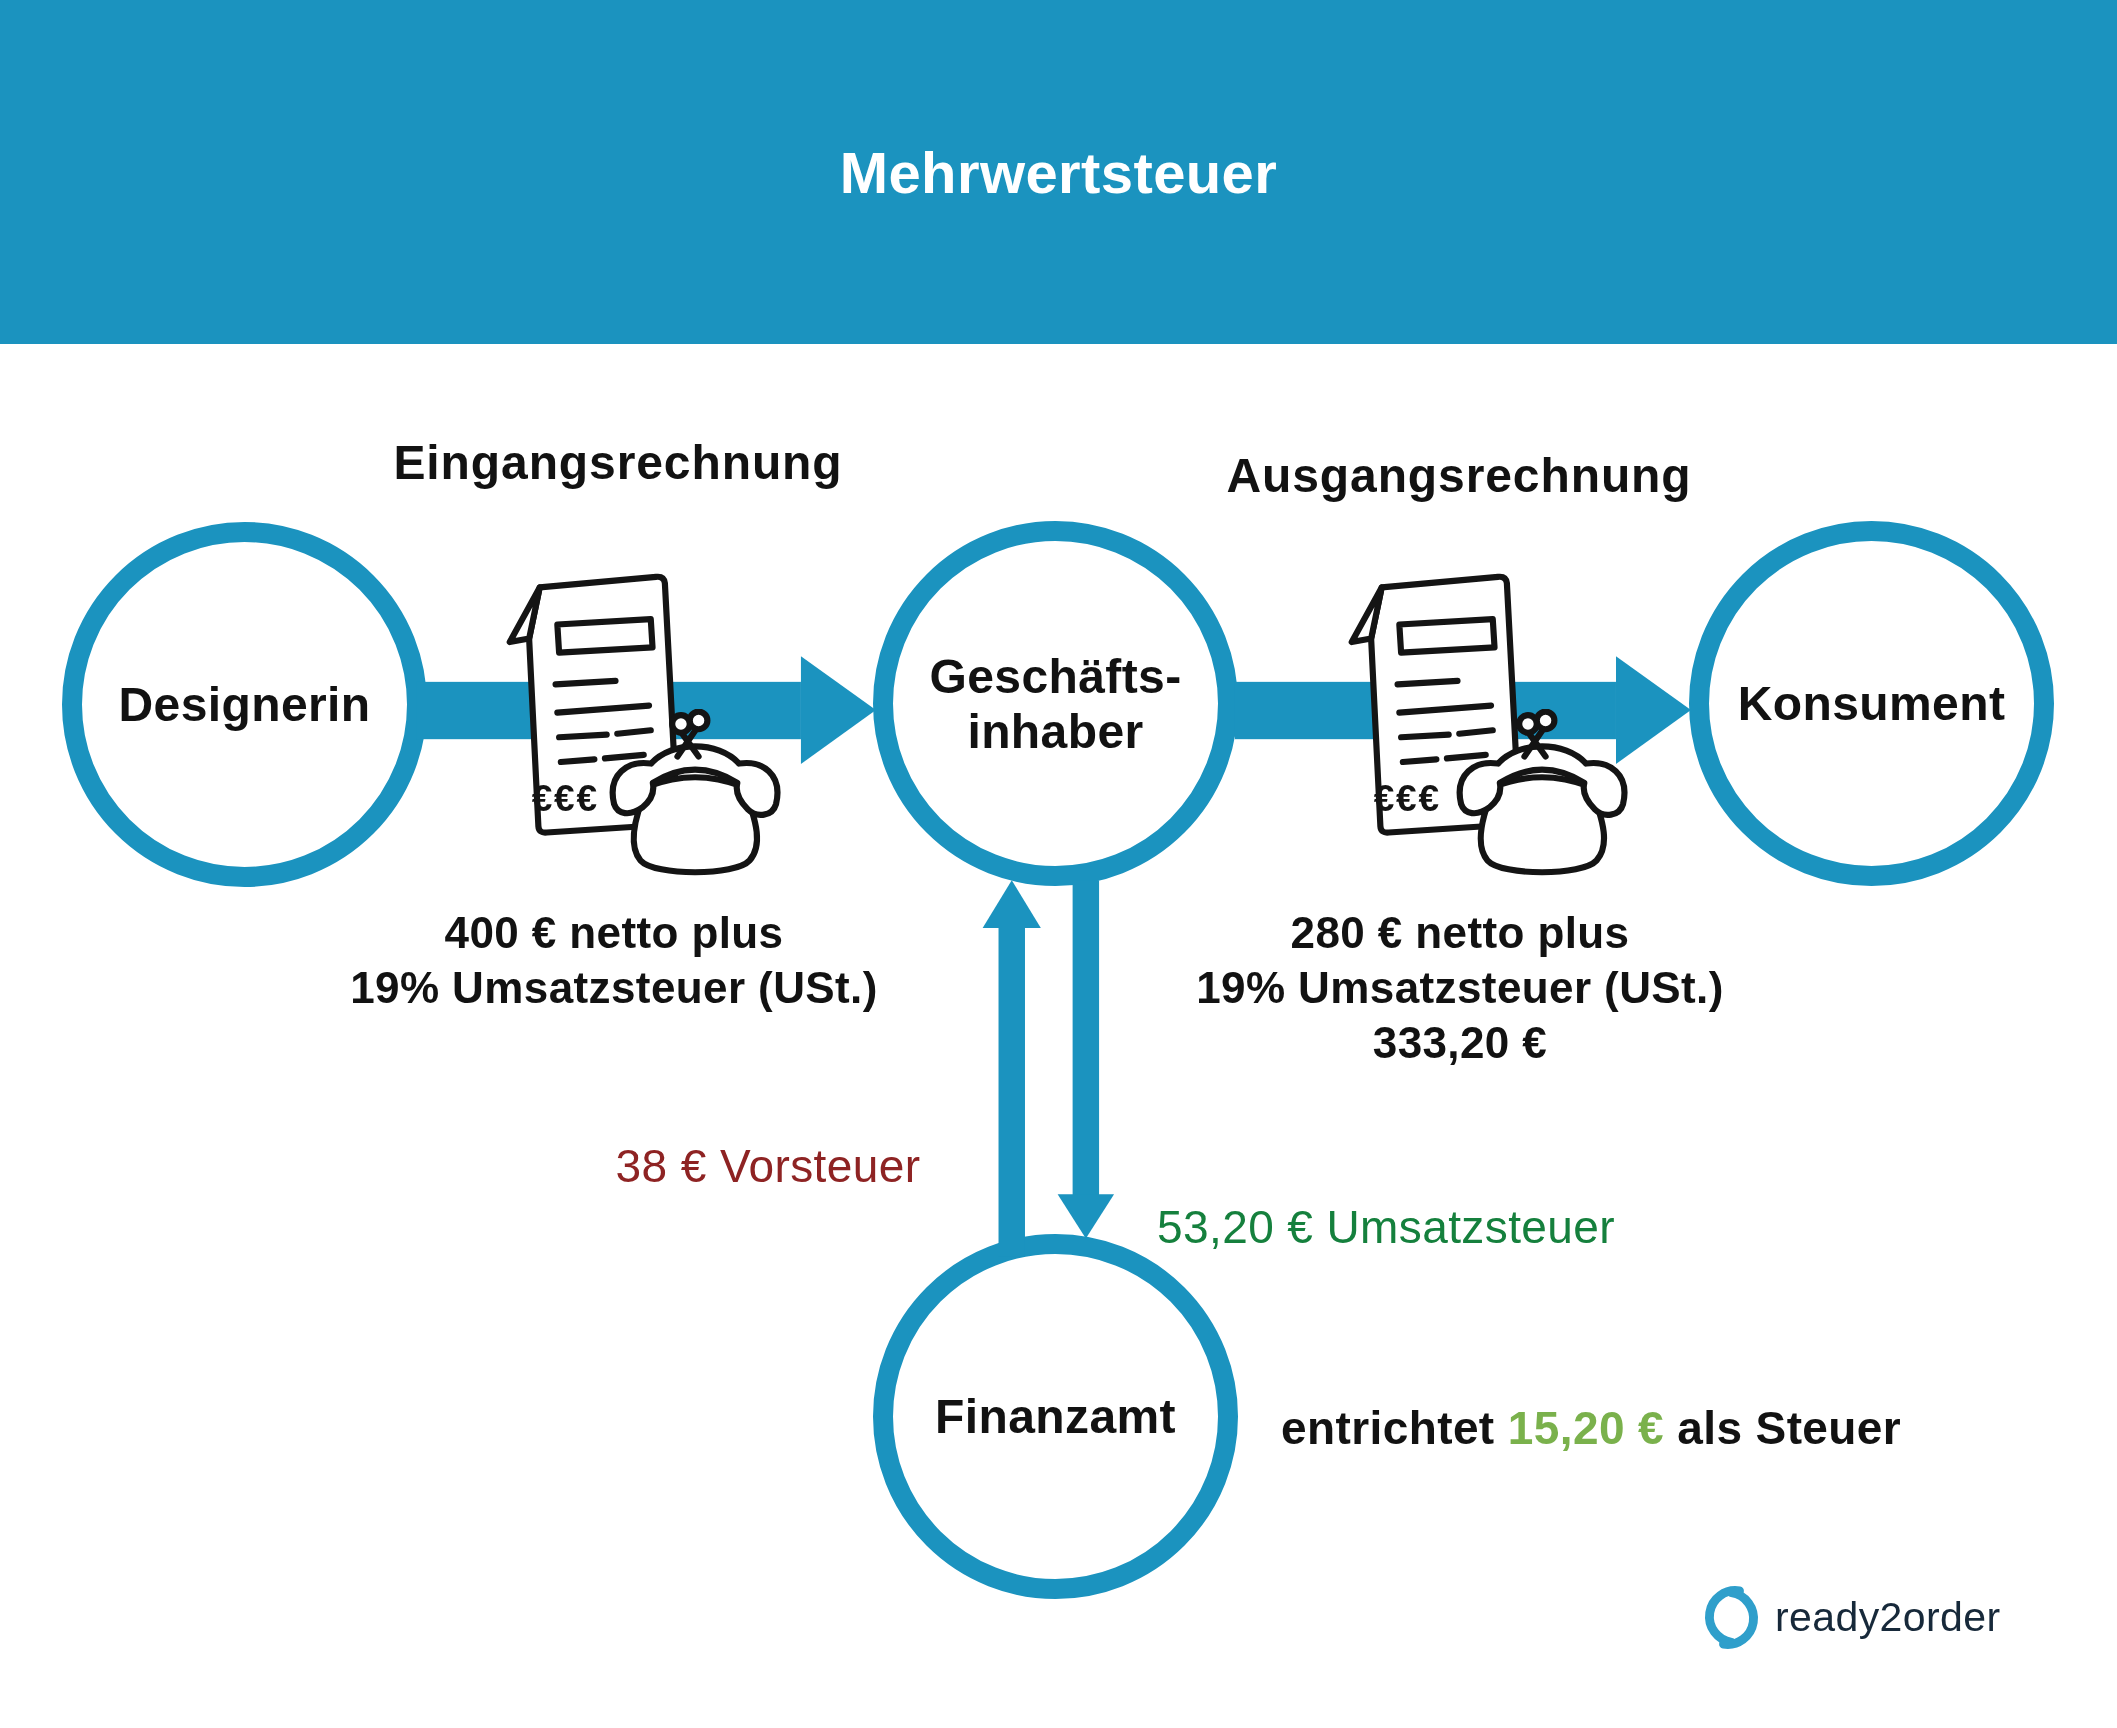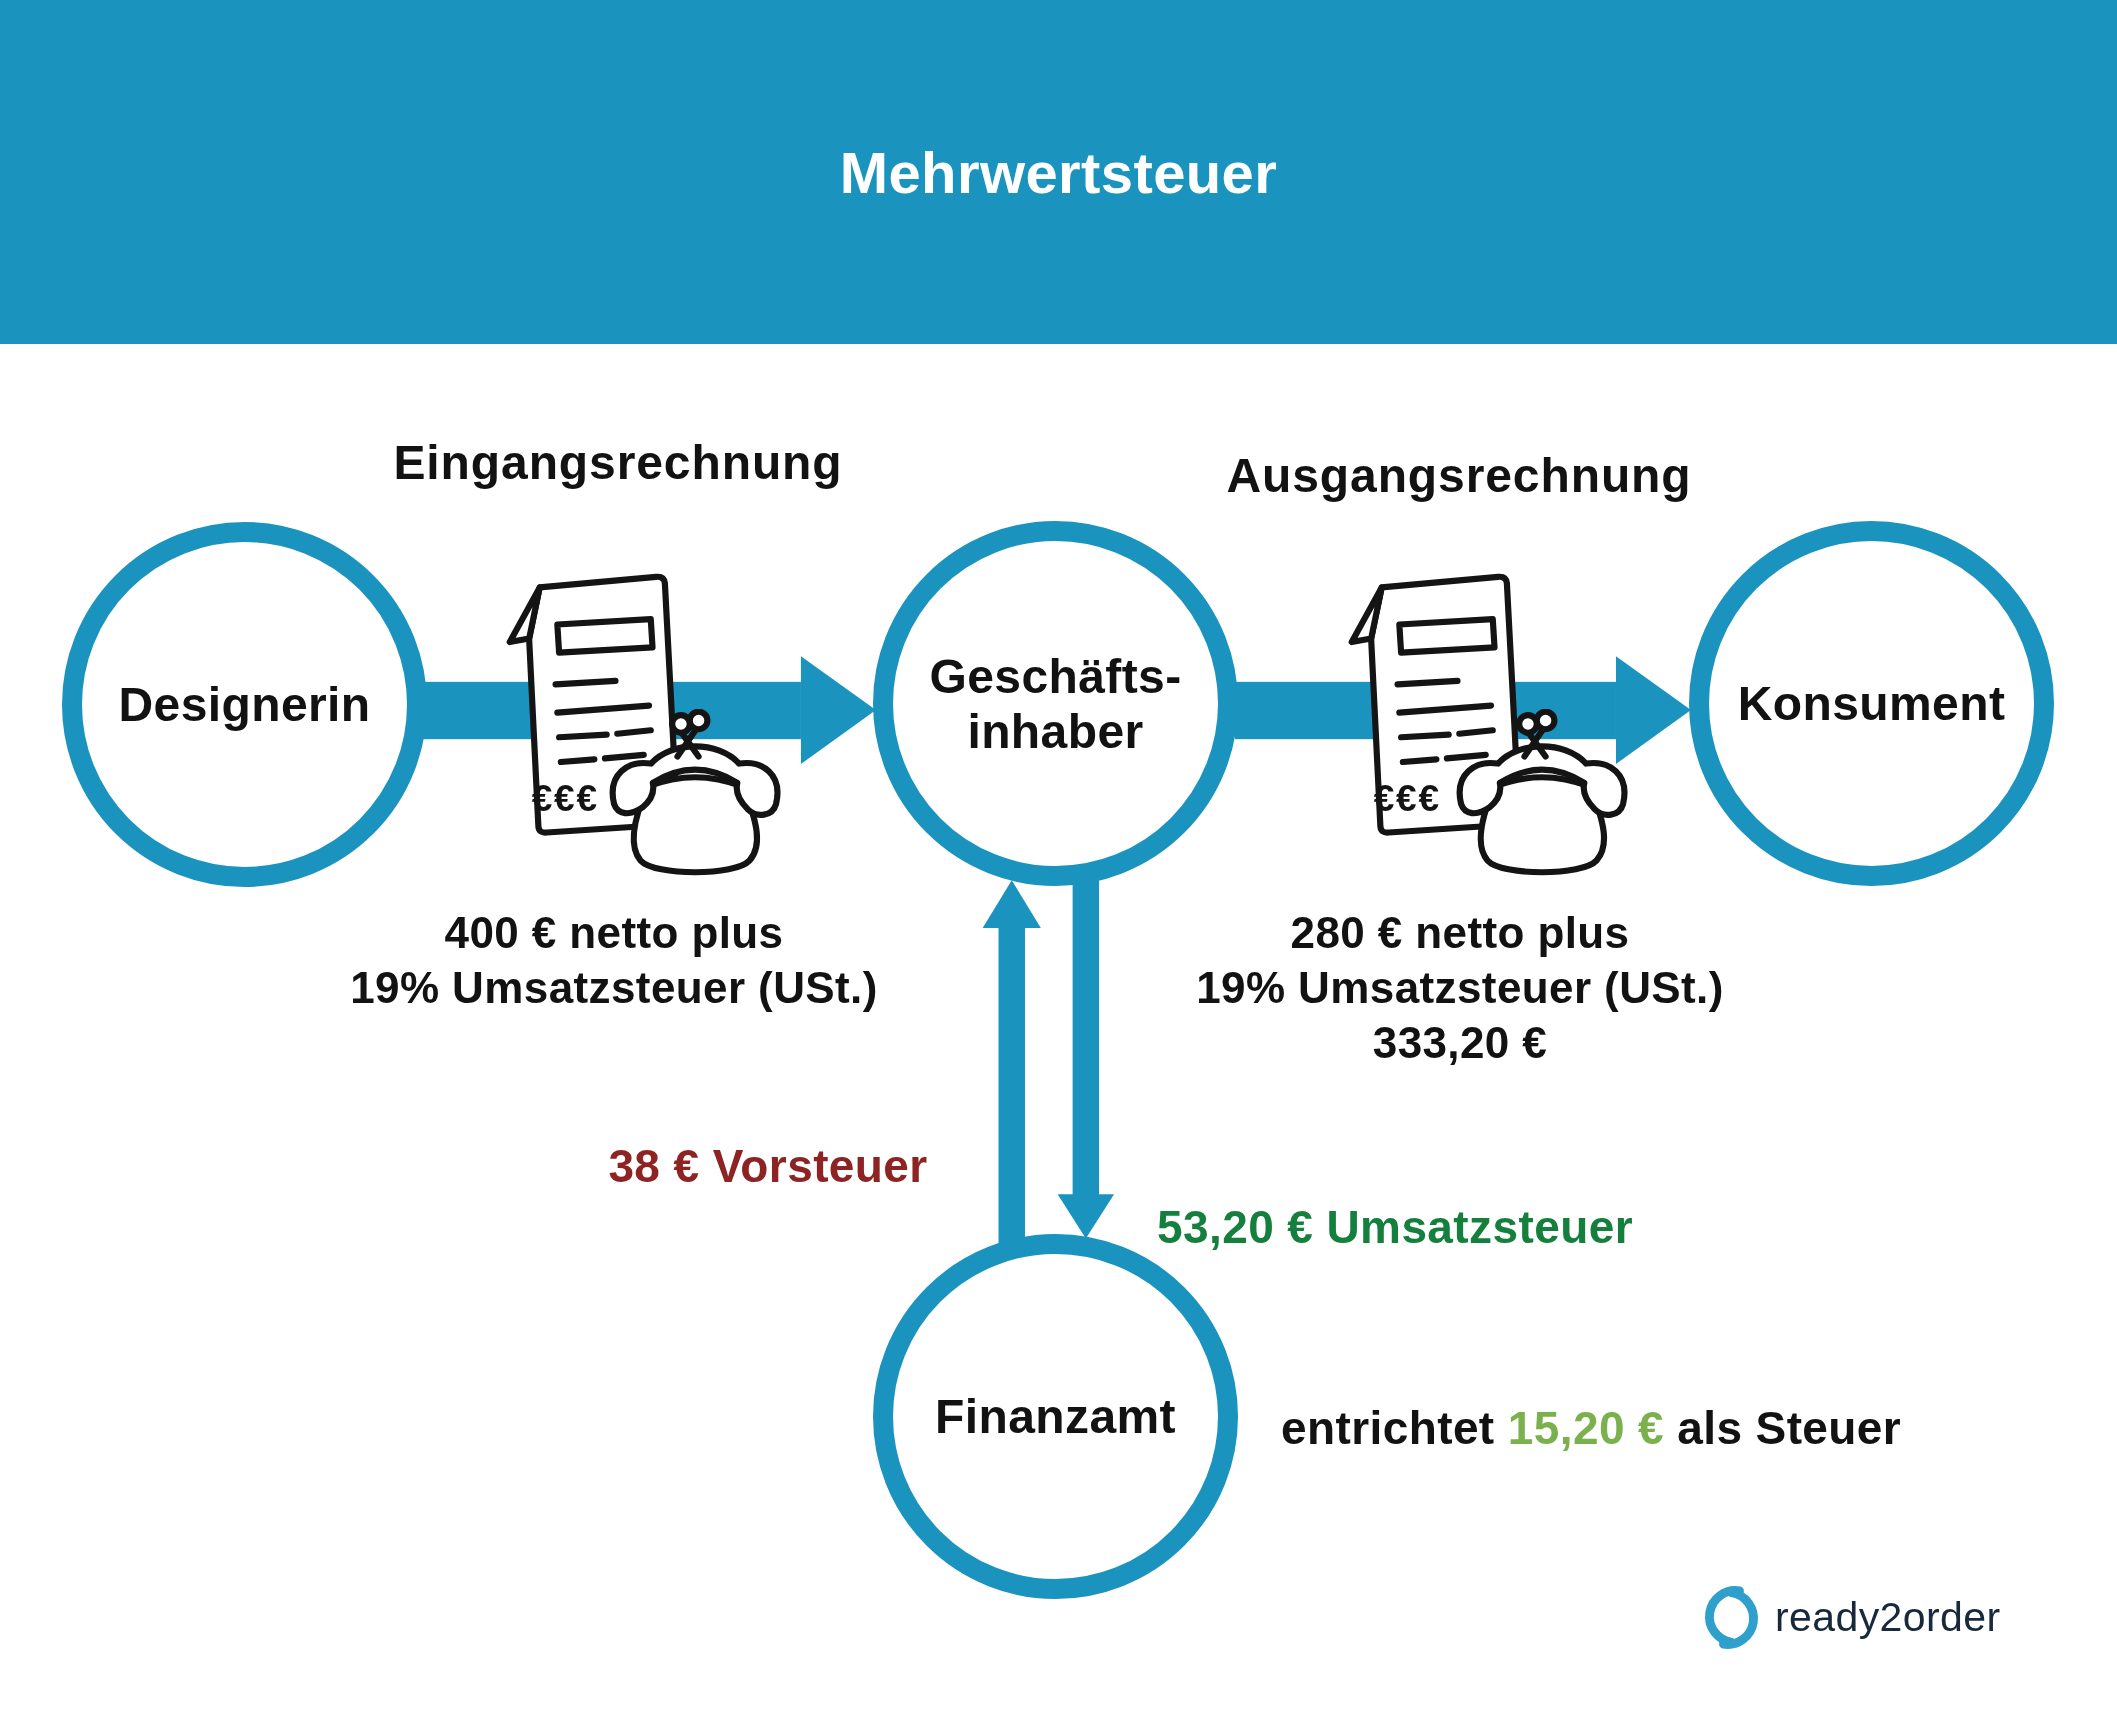--- a/index.html
+++ b/index.html
@@ -46,21 +46,21 @@
   .lbl-ausgang{left:1459px;top:448px;text-align:center;}
 
   .annotation{
     position:absolute;transform:translateX(-50%);z-index:5;text-align:center;
     font-size:44px;font-weight:600;line-height:55px;letter-spacing:0.4px;white-space:nowrap;
   }
   .ann-purchase{left:614px;top:905px;}
   .ann-sale{left:1460px;top:905px;}
 
   .flow-label{
-    position:absolute;z-index:5;font-size:46px;font-weight:700;
+    position:absolute;z-index:5;font-size:46px;font-weight:400;
     letter-spacing:0.4px;white-space:nowrap;
   }
   .lbl-vorsteuer{left:768px;top:1139px;transform:translateX(-50%);color:#8E2323;}
   .lbl-umsatzsteuer{left:1157px;top:1200px;color:#15803d;}
 
   .tax-due{
     position:absolute;left:1281px;top:1401px;z-index:5;
     font-size:46px;font-weight:600;letter-spacing:0.4px;white-space:nowrap;
   }
   .tax-due .amount{color:#7AB14C;}

